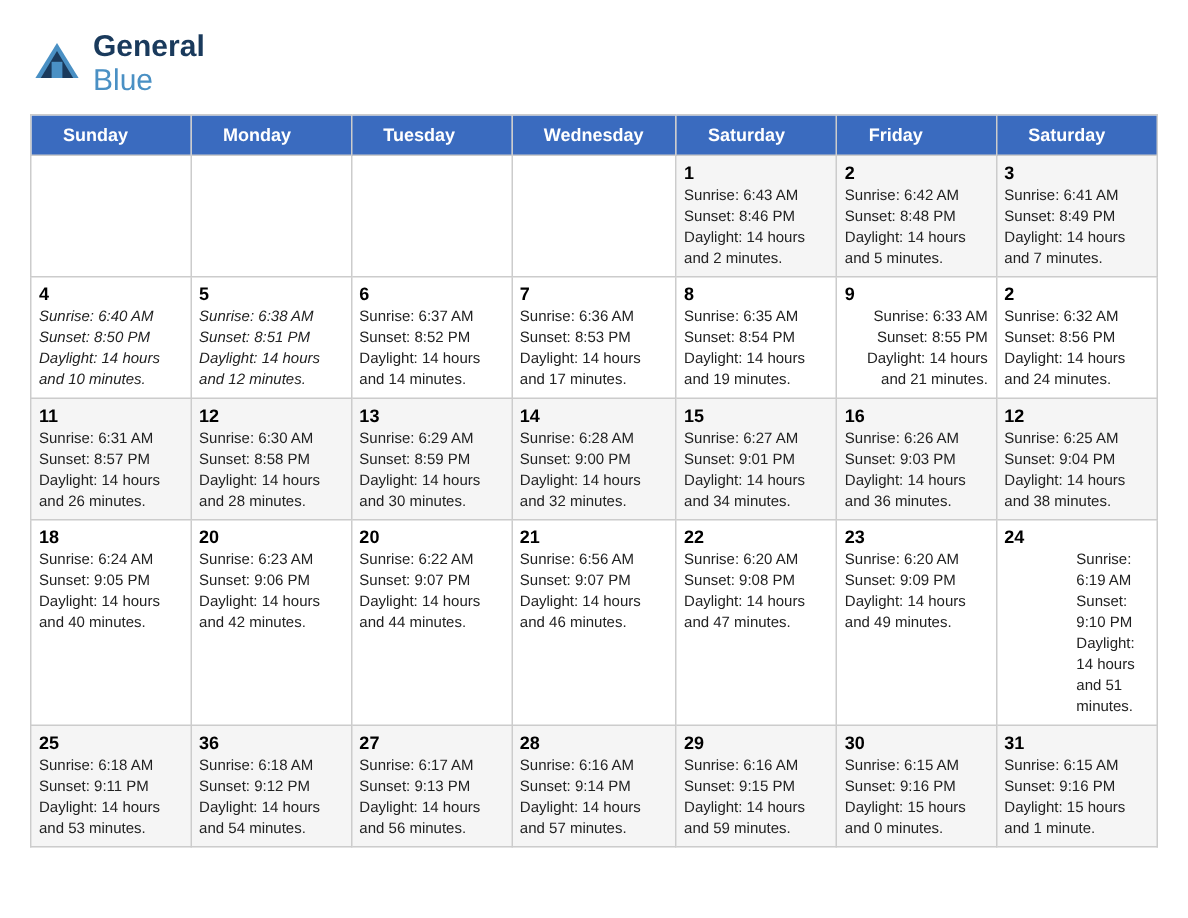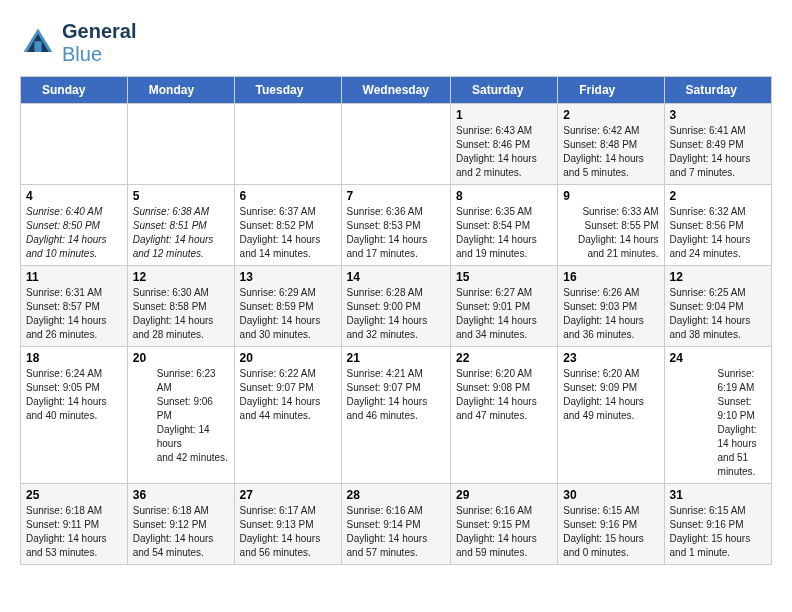--- a/index.html
+++ b/index.html
@@ -243,35 +243,35 @@
       <tr>
         <td>
           <span class="day-num">18</span>
           <div class="day-info" style="white-space: pre-line;">Sunrise: 6:24 AM
 Sunset: 9:05 PM
 Daylight: 14 hours
 and 40 minutes.</div>
         </td>
         <td>
           <span class="day-num">20</span>
-          <div class="day-info" style="white-space: pre-line; margin-left: 24px;">Sunrise: 6:23 AM
+          <div class="day-info" style="white-space: pre-line;">Sunrise: 6:23 AM
 Sunset: 9:06 PM
 Daylight: 14 hours
 and 42 minutes.</div>
         </td>
         <td>
           <span class="day-num">20</span>
           <div class="day-info" style="white-space: pre-line;">Sunrise: 6:22 AM
 Sunset: 9:07 PM
 Daylight: 14 hours
 and 44 minutes.</div>
         </td>
         <td>
           <span class="day-num">21</span>
-          <div class="day-info" style="white-space: pre-line;">Sunrise: 4:21 AM
+          <div class="day-info" style="white-space: pre-line;">Sunrise: 6:56 AM
 Sunset: 9:07 PM
 Daylight: 14 hours
 and 46 minutes.</div>
         </td>
         <td>
           <span class="day-num">22</span>
           <div class="day-info" style="white-space: pre-line;">Sunrise: 6:20 AM
 Sunset: 9:08 PM
 Daylight: 14 hours
 and 47 minutes.</div>

